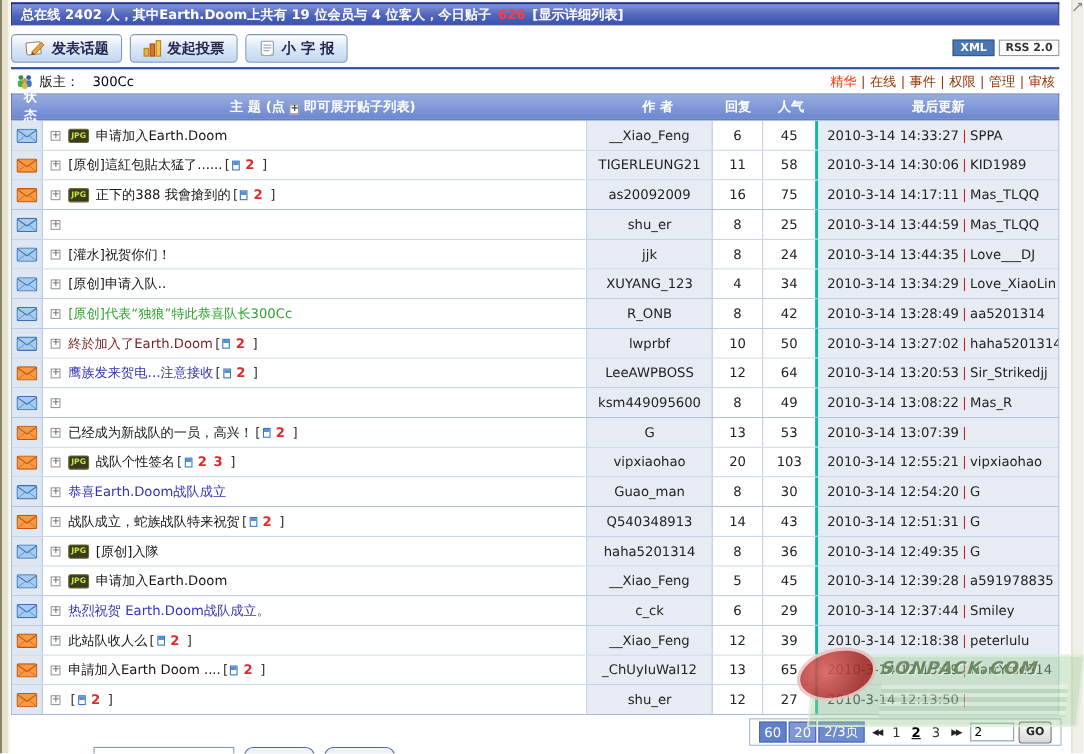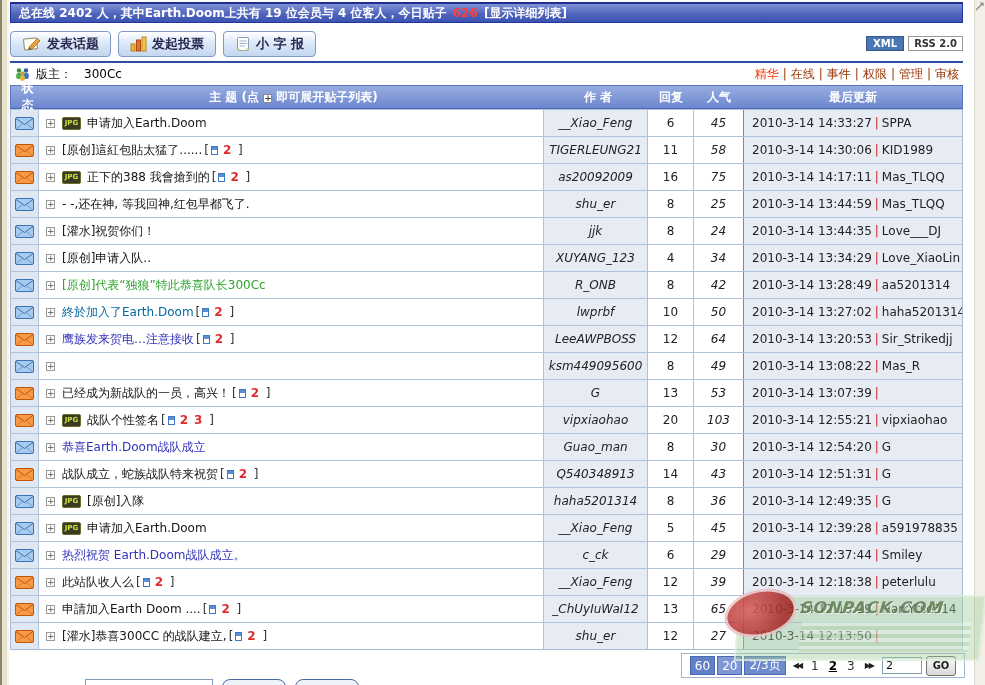--- a/index.html
+++ b/index.html
@@ -63,26 +63,26 @@
   .hdr-expand { display:inline-block; width:9px; height:9px; line-height:7px; font-size:9px;
     background:#fff; color:#444; border:1px solid #888; text-align:center; vertical-align:0px; }
 
   .tbody { border-left:1px solid #a6bcd8; border-right:1px solid #a6bcd8;
     border-bottom:1px solid #a6bcd8; }
   .row { display:flex; height:27px; border-top:1px solid #aec2dc; }
   .cell { display:flex; align-items:center; overflow:hidden; white-space:nowrap; }
   .c-status { width:28px; justify-content:center; background:#dfe7f2;
     border-right:1px solid #aec2dc; }
   .c-subject { flex:1; background:#fff; padding-left:7px; border-right:1px solid #aec2dc; }
-  .c-author { width:104px; justify-content:center; background:#e7ecf4;
-    border-right:1px solid #aec2dc; color:#222;font-style:italic; }
+  .c-author { width:114px; justify-content:center; background:#e7ecf4;
+    border-right:1px solid #aec2dc; color:#222; }
   .c-replies { width:46px; justify-content:center; background:#fff;
     border-right:1px solid #aec2dc; color:#222; }
   .c-views { width:50px; justify-content:center; background:#fff;
-    border-right:1px solid #14b8a6; color:#222;font-style:italic; }
+    border-right:3px solid #14b8a6; color:#222; }
   .c-update { width:218px; background:#e7ecf4; padding-left:8px; color:#222; }
 
   .expand { display:inline-block; flex:none; width:9px; height:9px; line-height:7px;
     font-size:9px; background:#fff; color:#555; border:1px solid #999;
     text-align:center; margin-right:7px; cursor:pointer; }
   .jpgicon { display:inline-block; flex:none; width:19px; height:13px; line-height:11px;
     background:#3a3a20; color:#cde23e; font-size:7px; font-weight:bold; text-align:center;
     border:1px solid #6b6b30; border-radius:2px; margin-right:6px; }
   .title { cursor:pointer; text-decoration:none; }
   .pgs { color:#333; margin-left:2px; cursor:pointer; }
@@ -274,21 +274,20 @@
         <div class="row">
           <div class="cell c-status">
             <svg width="19" height="13" viewBox="0 0 19 13">
               <rect x="0.5" y="0.5" width="18" height="12" rx="1.5" fill="#a7cbee" stroke="#3a72b4"></rect>
               <path d="M1 1.5 L9.5 7.5 L18 1.5" fill="none" stroke="#3a72b4" stroke-width="1"></path>
               <path d="M1.5 11.5 L7.5 6.8 M17.5 11.5 L11.5 6.8" fill="none" stroke="#3a72b4" stroke-width="0.8" opacity="0.7"></path>
             </svg>
           </div>
           <div class="cell c-subject">
             <span class="expand">+</span>
-            <span class="title" style="color: rgb(21, 21, 21);">- -,还在神, 等我回神,红包早都飞了.</span>
           </div>
           <div class="cell c-author">shu_er</div>
           <div class="cell c-replies">8</div>
           <div class="cell c-views">25</div>
           <div class="cell c-update">
             <span>2010-3-14 13:44:59</span>
             <span class="pipe">|</span>
             <span class="lastby">Mas_TLQQ</span>
           </div>
         </div>
@@ -358,21 +357,21 @@
         <div class="row">
           <div class="cell c-status">
             <svg width="19" height="13" viewBox="0 0 19 13">
               <rect x="0.5" y="0.5" width="18" height="12" rx="1.5" fill="#a7cbee" stroke="#3a72b4"></rect>
               <path d="M1 1.5 L9.5 7.5 L18 1.5" fill="none" stroke="#3a72b4" stroke-width="1"></path>
               <path d="M1.5 11.5 L7.5 6.8 M17.5 11.5 L11.5 6.8" fill="none" stroke="#3a72b4" stroke-width="0.8" opacity="0.7"></path>
             </svg>
           </div>
           <div class="cell c-subject">
             <span class="expand">+</span>
-            <span class="title" style="color: #0369a1; text-align: center;">終於加入了Earth.Doom</span>
+            <span class="title" style="color: #7f1d1d; text-align: center;">終於加入了Earth.Doom</span>
             <span class="pgs">[<span class="pgicon"></span><span class="pgnum">2</span> ]</span>
           </div>
           <div class="cell c-author">lwprbf</div>
           <div class="cell c-replies">10</div>
           <div class="cell c-views">50</div>
           <div class="cell c-update">
             <span>2010-3-14 13:27:02</span>
             <span class="pipe">|</span>
             <span class="lastby">haha5201314</span>
           </div>
@@ -619,21 +618,20 @@
         <div class="row">
           <div class="cell c-status">
             <svg width="19" height="13" viewBox="0 0 19 13">
               <rect x="0.5" y="0.5" width="18" height="12" rx="1.5" fill="#f79a43" stroke="#c3540e"></rect>
               <path d="M1 1.5 L9.5 7.5 L18 1.5" fill="none" stroke="#c3540e" stroke-width="1"></path>
               <path d="M1.5 11.5 L7.5 6.8 M17.5 11.5 L11.5 6.8" fill="none" stroke="#c3540e" stroke-width="0.8" opacity="0.7"></path>
             </svg>
           </div>
           <div class="cell c-subject">
             <span class="expand">+</span>
-            <span class="title" style="color: rgb(21, 21, 21);">[灌水]恭喜300CC 的战队建立,</span>
             <span class="pgs">[<span class="pgicon"></span><span class="pgnum">2</span> ]</span>
           </div>
           <div class="cell c-author">shu_er</div>
           <div class="cell c-replies">12</div>
           <div class="cell c-views">27</div>
           <div class="cell c-update">
             <span>2010-3-14 12:13:50</span>
             <span class="pipe">|</span>
             <span class="lastby"></span>
           </div>

